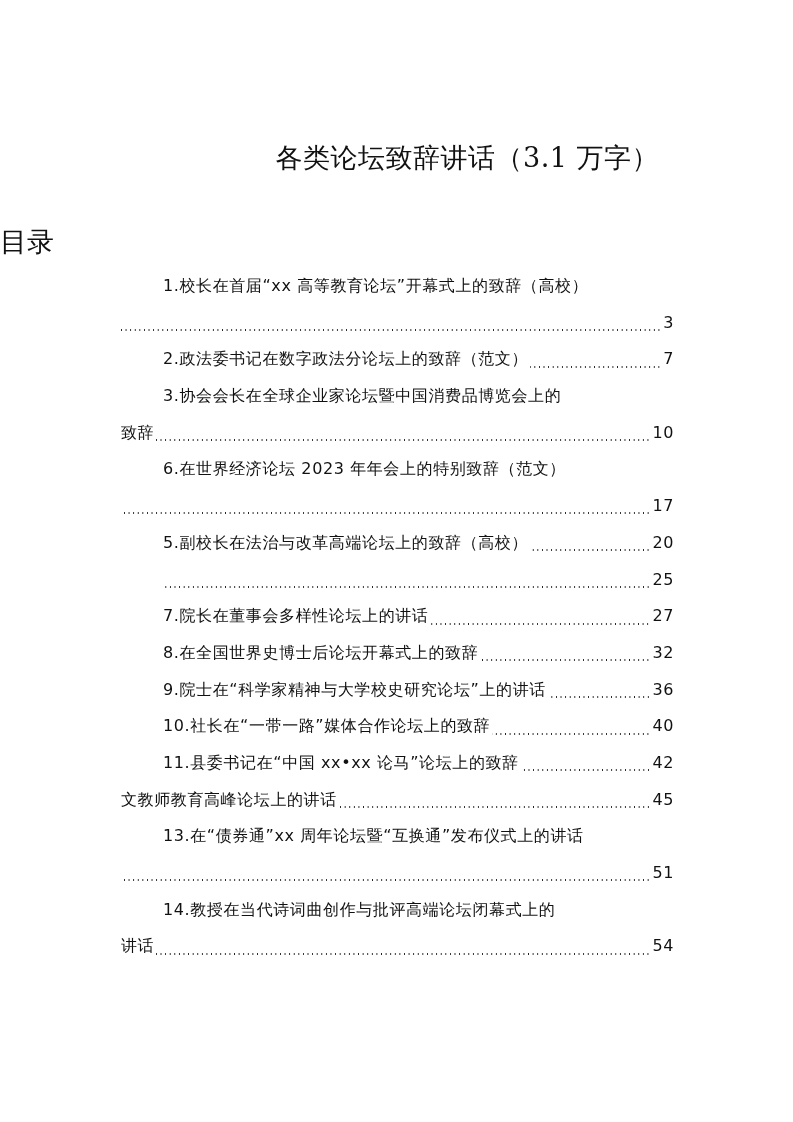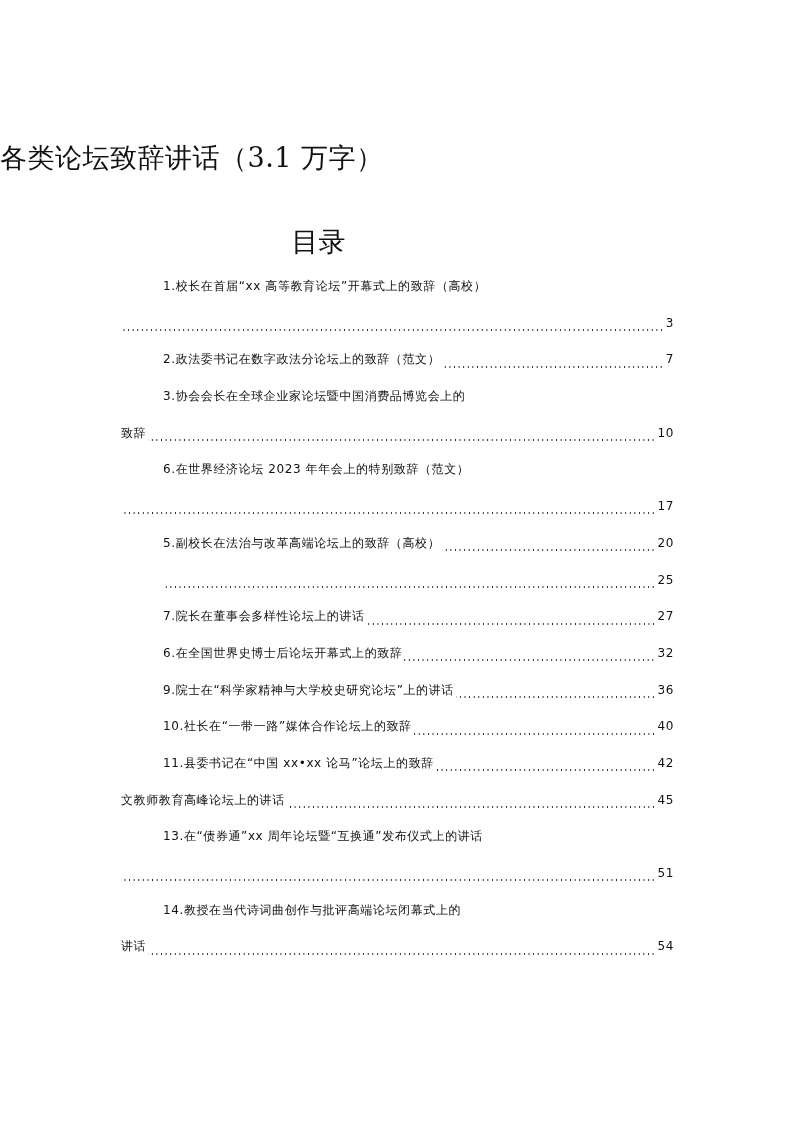--- a/index.html
+++ b/index.html
@@ -13,42 +13,42 @@
       position: relative;
       overflow: hidden;
       color: #111111;
       font-family: "DejaVu Sans", "Liberation Sans", sans-serif;
     }
     .page-title {
       position: absolute;
       top: 138px;
       left: 0;
       width: 659px;
-      text-align: left;
+      text-align: right;
       font-family: "DejaVu Serif", "Liberation Serif", serif;
       font-size: 27px;
       line-height: 40px;
       letter-spacing: 0.5px;
     }
     .toc-heading {
       position: absolute;
       top: 222px;
       left: 0;
       width: 637px;
-      text-align: center;
+      text-align: left;
       font-family: "DejaVu Serif", "Liberation Serif", serif;
       font-size: 27px;
       line-height: 40px;
     }
     .toc {
       position: absolute;
       top: 268px;
       left: 121px;
       width: 553px;
-      font-size: 12px;
+      font-size: 16px;
       letter-spacing: 0.6px;
     }
     .toc-line {
       height: 36.7px;
       line-height: 36.7px;
       display: flex;
       align-items: baseline;
       white-space: nowrap;
     }
     .toc-line.indent { padding-left: 42px; }
@@ -119,21 +119,21 @@
     <span class="toc-page">25</span>
   </div>
 
   <div class="toc-line indent">
     <span class="toc-text">7.院长在董事会多样性论坛上的讲话</span>
     <span class="toc-leader"></span>
     <span class="toc-page">27</span>
   </div>
 
   <div class="toc-line indent">
-    <span class="toc-text">6.在全国世界史博士后论坛开幕式上的致辞</span>
+    <span class="toc-text">8.在全国世界史博士后论坛开幕式上的致辞</span>
     <span class="toc-leader"></span>
     <span class="toc-page">32</span>
   </div>
 
   <div class="toc-line indent">
     <span class="toc-text">9.院士在“科学家精神与大学校史研究论坛”上的讲话</span>
     <span class="toc-leader"></span>
     <span class="toc-page">36</span>
   </div>
 

